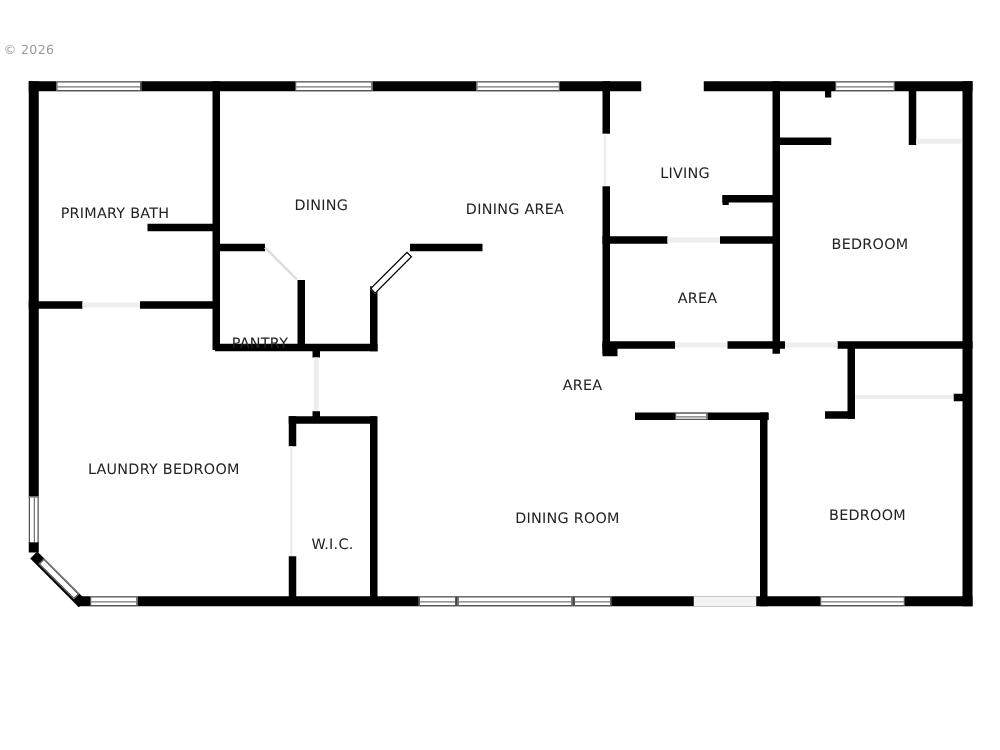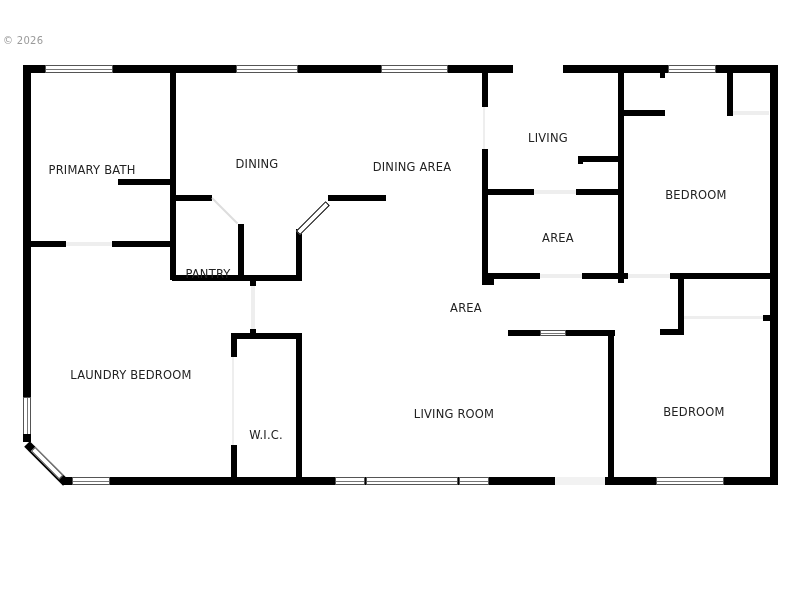--- a/index.html
+++ b/index.html
@@ -103,15 +103,15 @@
   <div class="lbl" style="left:92px;top:170px;text-align:right;">PRIMARY BATH</div>
   <div class="lbl" style="left:257px;top:164px;">DINING</div>
   <div class="lbl" style="left:412px;top:167px;text-align:center;">DINING AREA</div>
   <div class="lbl" style="left:548px;top:138px;">LIVING</div>
   <div class="lbl" style="left:696px;top:195px;">BEDROOM</div>
   <div class="lbl" style="left:208px;top:250px;margin-top:24px;">PANTRY</div>
   <div class="lbl" style="left:558px;top:238px;">AREA</div>
   <div class="lbl" style="left:466px;top:308px;">AREA</div>
   <div class="lbl" style="left:131px;top:375px;">LAUNDRY BEDROOM</div>
   <div class="lbl" style="left:266px;top:414px;margin-top:21px;">W.I.C.</div>
-  <div class="lbl" style="left:454px;top:414px;">LIVING ROOM</div>
+  <div class="lbl" style="left:454px;top:414px;">DINING ROOM</div>
   <div class="lbl" style="left:694px;top:412px;">BEDROOM</div>
 </div>
 
 </body></html>

